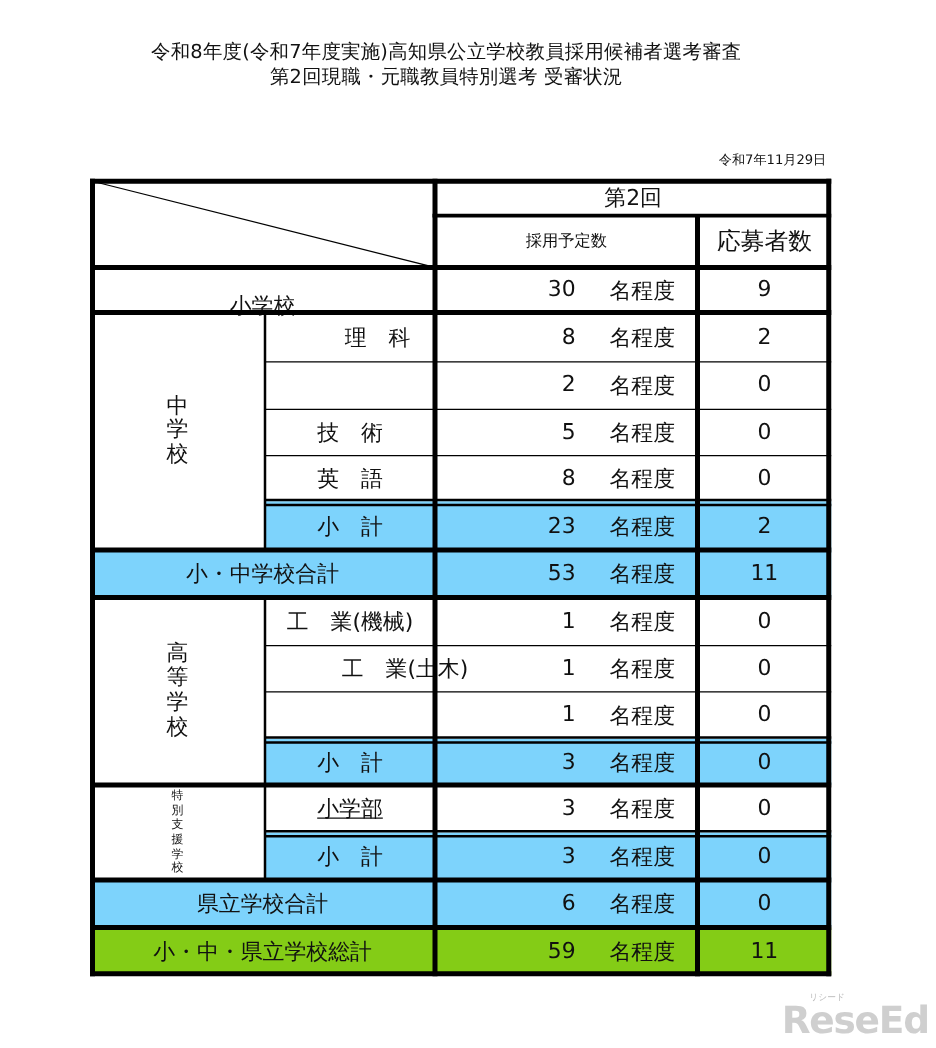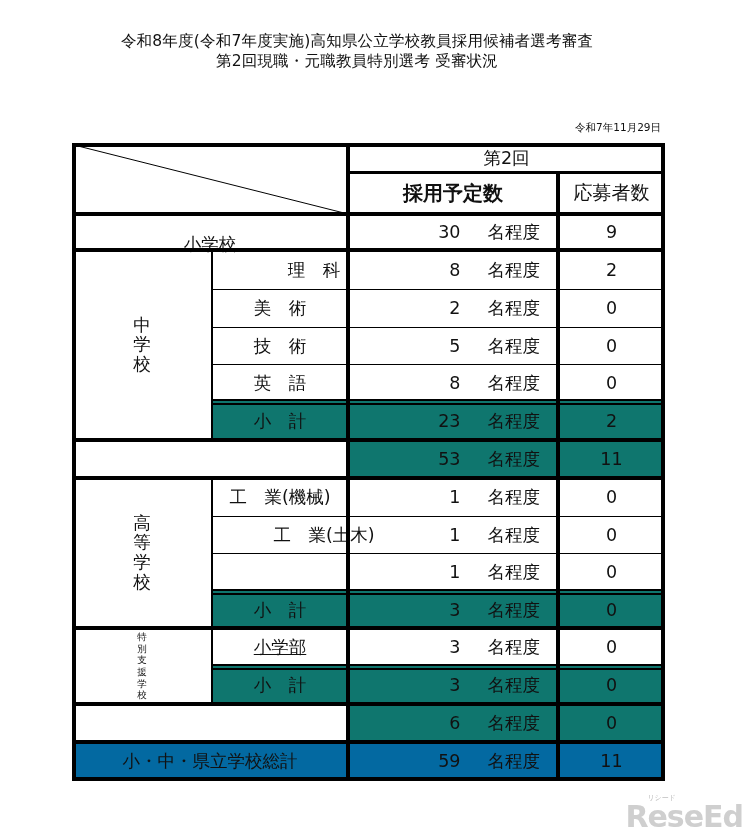--- a/index.html
+++ b/index.html
@@ -8,66 +8,65 @@
   .title { position:absolute; left:0; width:714px; text-align:center; font-size:15.5px; letter-spacing:0.2px; }
   .t1 { top:31px; }
   .t2 { top:51px; }
   .date { position:absolute; right:88px; top:121px; font-size:10.5px; }
   .tbl { position:absolute; left:72px; top:143px; width:593px; height:637px; }
   .cell { position:absolute; box-sizing:border-box; display:flex; align-items:center; justify-content:center;
           font-size:17.5px; }
   .hl { position:absolute; background:#000; }
   .num-cell { justify-content:flex-end; padding-right:18px; }
   .num-cell .n { display:inline-block; width:40px; text-align:right; margin-right:27px; }
-  .beige { background:#0f766e; }
-  .yellow { background:#0369a1; }
+  .beige { background:#7dd3fc; }
+  .yellow { background:#84cc16; }
   .vert { flex-direction:column; line-height:1.12; }
   .vert-small { font-size:9.5px; line-height:1.22; }
   .diag { position:absolute; left:0; top:0; }
   .wm { position:absolute; right:6px; bottom:4px; font-size:30px; font-weight:bold; color:#cfcfcf;
         font-family:"DejaVu Sans", sans-serif; letter-spacing:-1px; }
   .wm small { position:absolute; top:-6px; left:22px; font-size:7px; font-weight:normal; color:#bbb; letter-spacing:0; }
 </style>
 </head>
 <body>
 
 <div class="title t1">令和8年度(令和7年度実施)高知県公立学校教員採用候補者選考審査</div>
 <div class="title t2">第2回現職・元職教員特別選考 受審状況</div>
 <div class="date">令和7年11月29日</div>
 
 <div class="tbl">
 
   <svg class="diag" width="276" height="71">
     <line x1="2" y1="2" x2="276" y2="71" stroke="#000" stroke-width="1"></line>
   </svg>
   <div class="cell" style="left:276px;top:0;width:317px;height:29px;">第2回</div>
-  <div class="cell" style="left:276px;top:29px;width:210px;height:42px;font-size:20px;font-weight:bold;">採用予定数</div>
+  <div class="cell" style="left:276px;top:29px;width:210px;height:42px;font-size:13px;">採用予定数</div>
   <div class="cell" style="left:486px;top:29px;width:107px;height:42px;font-size:19px;">応募者数</div>
 
   <div class="cell" style="left:0;top:71px;width:276px;height:36px;margin-top:12px;">小学校</div>
   <div class="cell num-cell" style="left:276px;top:71px;width:210px;height:36px;">
     <span class="n">30</span>
       <span>名程度</span>
   </div>
   <div class="cell" style="left:486px;top:71px;width:107px;height:36px;">9</div>
 
   <div class="cell vert" style="left:0;top:107px;width:140px;height:190px;">
     <span>中</span>
     <span>学</span>
     <span>校</span>
   </div>
 
-  <div class="cell" style="left:152px;top:107px;width:136px;height:39px;padding-left:44px;">理　科</div>
+  <div class="cell" style="left:140px;top:107px;width:136px;height:39px;padding-left:44px;">理　科</div>
   <div class="cell num-cell" style="left:276px;top:107px;width:210px;height:39px;">
       <span class="n">8</span>
       <span>名程度</span>
     </div>
   <div class="cell" style="left:486px;top:107px;width:107px;height:39px;">2</div>
 
-  <div class="cell" style="left:140px;top:146px;width:136px;height:38px;">美　術</div>
   <div class="cell num-cell" style="left:276px;top:146px;width:210px;height:38px;">
       <span class="n">2</span>
       <span>名程度</span>
     </div>
   <div class="cell" style="left:486px;top:146px;width:107px;height:38px;">0</div>
 
   <div class="cell" style="left:140px;top:184px;width:136px;height:37px;">技　術</div>
   <div class="cell num-cell" style="left:276px;top:184px;width:210px;height:37px;">
       <span class="n">5</span>
       <span>名程度</span>
@@ -81,20 +80,21 @@
     </div>
   <div class="cell" style="left:486px;top:221px;width:107px;height:37px;">0</div>
 
   <div class="cell beige" style="left:140px;top:258px;width:136px;height:39px;">小　計</div>
   <div class="cell num-cell beige" style="left:276px;top:258px;width:210px;height:39px;">
       <span class="n">23</span>
       <span>名程度</span>
     </div>
   <div class="cell beige" style="left:486px;top:258px;width:107px;height:39px;">2</div>
 
+  <div class="cell beige" style="left:0;top:297px;width:276px;height:38px;">小・中学校合計</div>
   <div class="cell num-cell beige" style="left:276px;top:297px;width:210px;height:38px;">
       <span class="n">53</span>
       <span>名程度</span>
     </div>
   <div class="cell beige" style="left:486px;top:297px;width:107px;height:38px;">11</div>
 
   <div class="cell vert" style="left:0;top:335px;width:140px;height:150px;">
     <span>高</span>
     <span>等</span>
     <span>学</span>
@@ -143,20 +143,21 @@
     </div>
   <div class="cell" style="left:486px;top:485px;width:107px;height:38px;">0</div>
 
   <div class="cell beige" style="left:140px;top:523px;width:136px;height:38px;">小　計</div>
   <div class="cell num-cell beige" style="left:276px;top:523px;width:210px;height:38px;">
       <span class="n">3</span>
       <span>名程度</span>
     </div>
   <div class="cell beige" style="left:486px;top:523px;width:107px;height:38px;">0</div>
 
+  <div class="cell beige" style="left:0;top:561px;width:276px;height:38px;">県立学校合計</div>
   <div class="cell num-cell beige" style="left:276px;top:561px;width:210px;height:38px;">
       <span class="n">6</span>
       <span>名程度</span>
     </div>
   <div class="cell beige" style="left:486px;top:561px;width:107px;height:38px;">0</div>
 
   <div class="cell yellow" style="left:0;top:599px;width:276px;height:38px;">小・中・県立学校総計</div>
   <div class="cell num-cell yellow" style="left:276px;top:599px;width:210px;height:38px;">
       <span class="n">59</span>
       <span>名程度</span>

